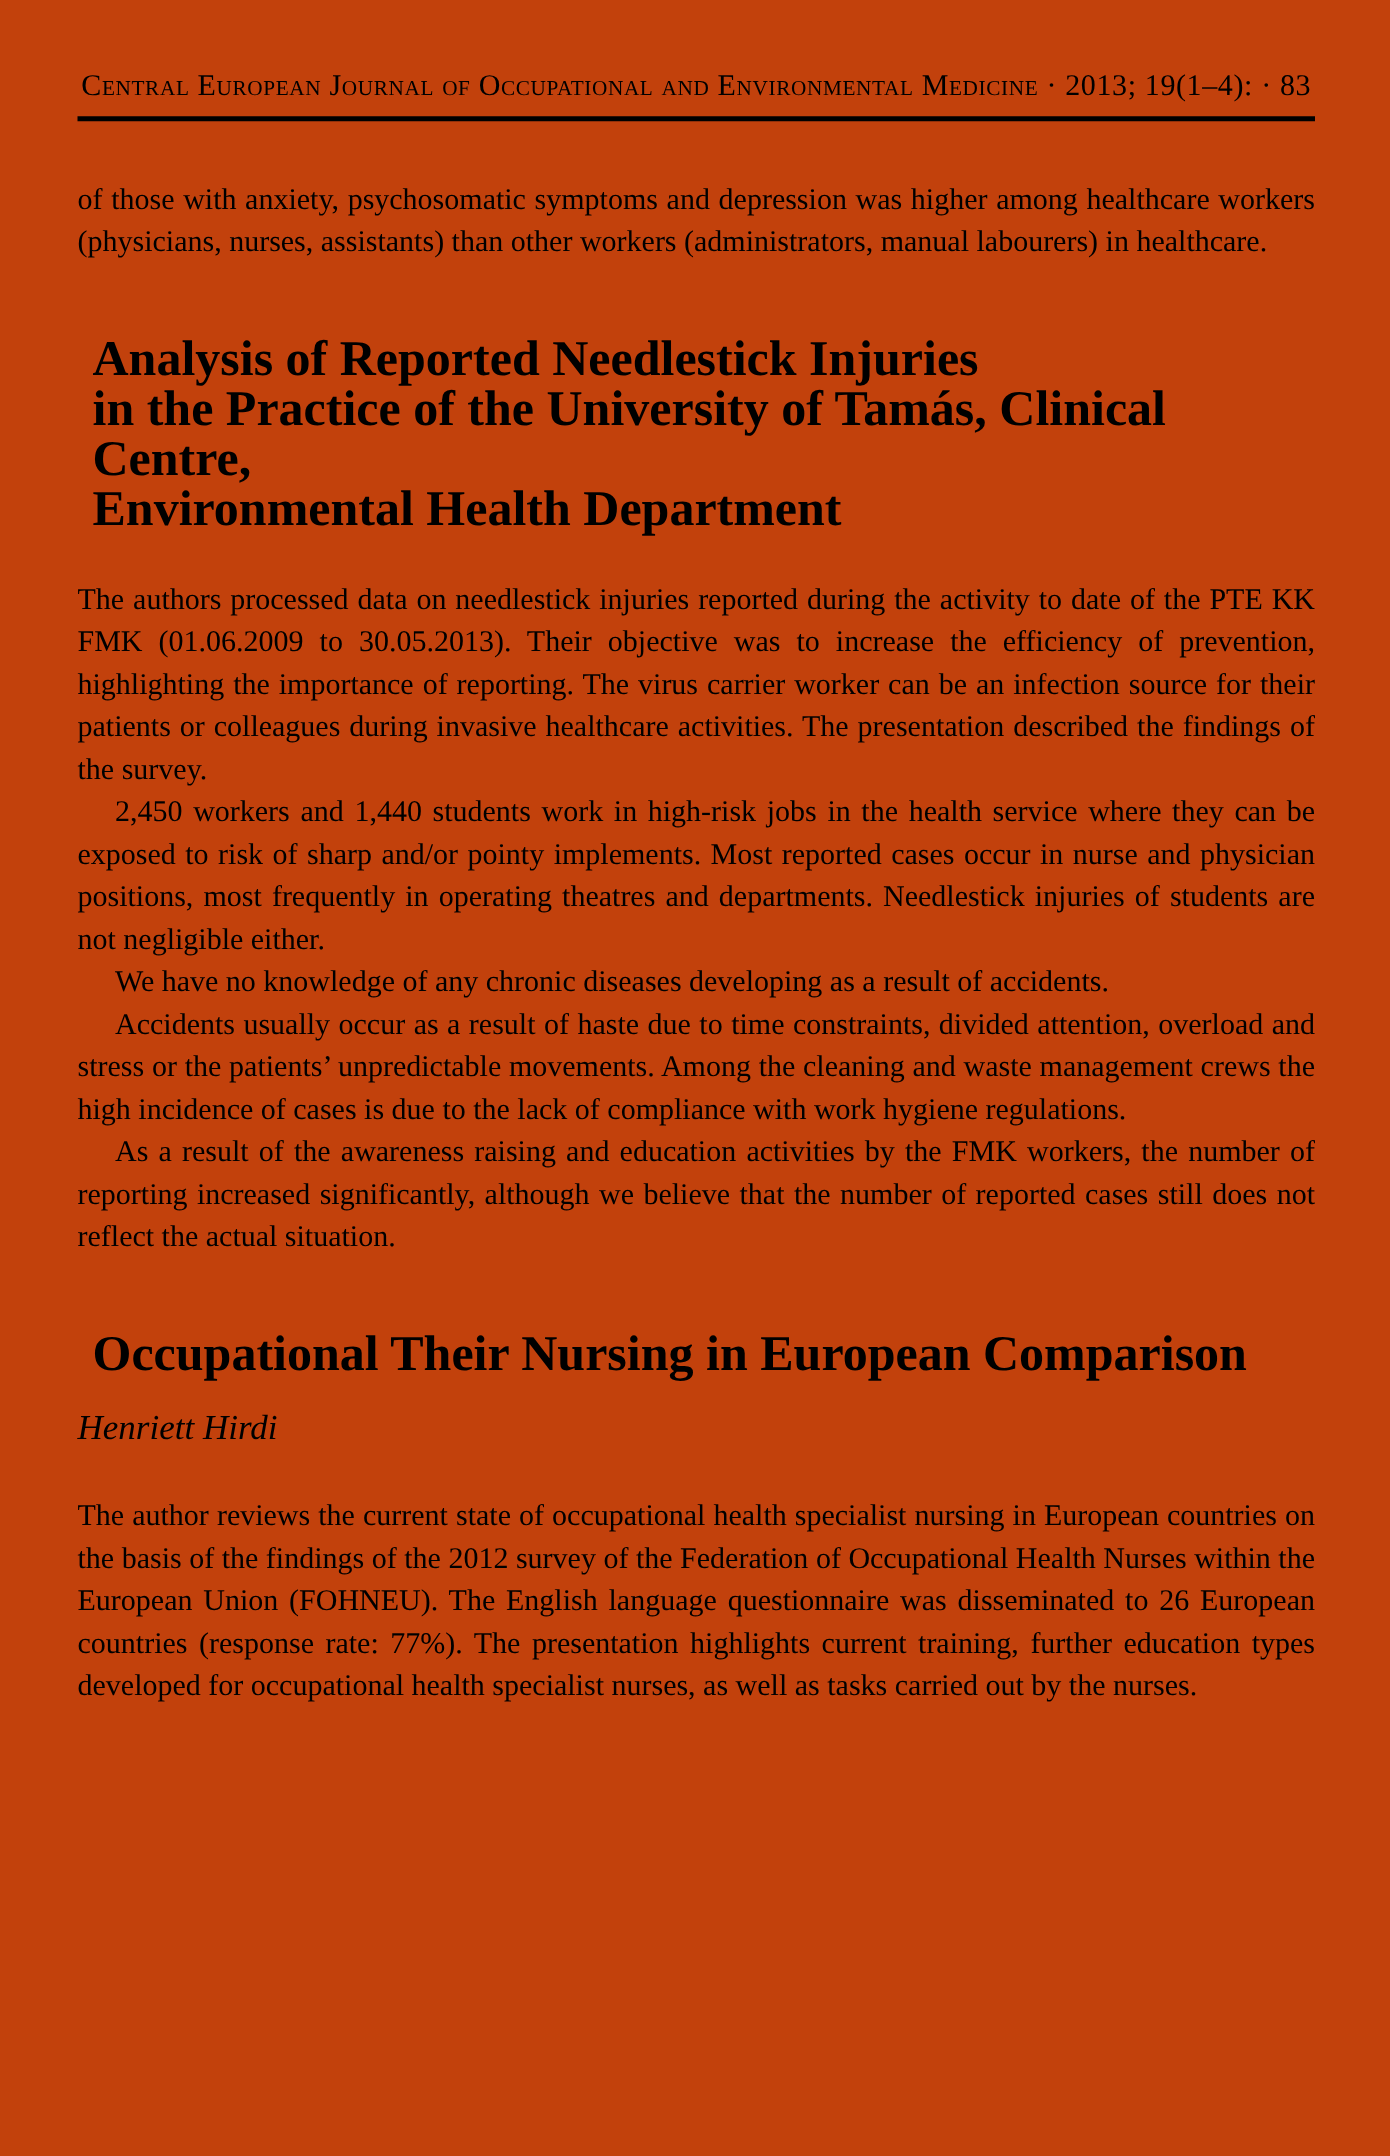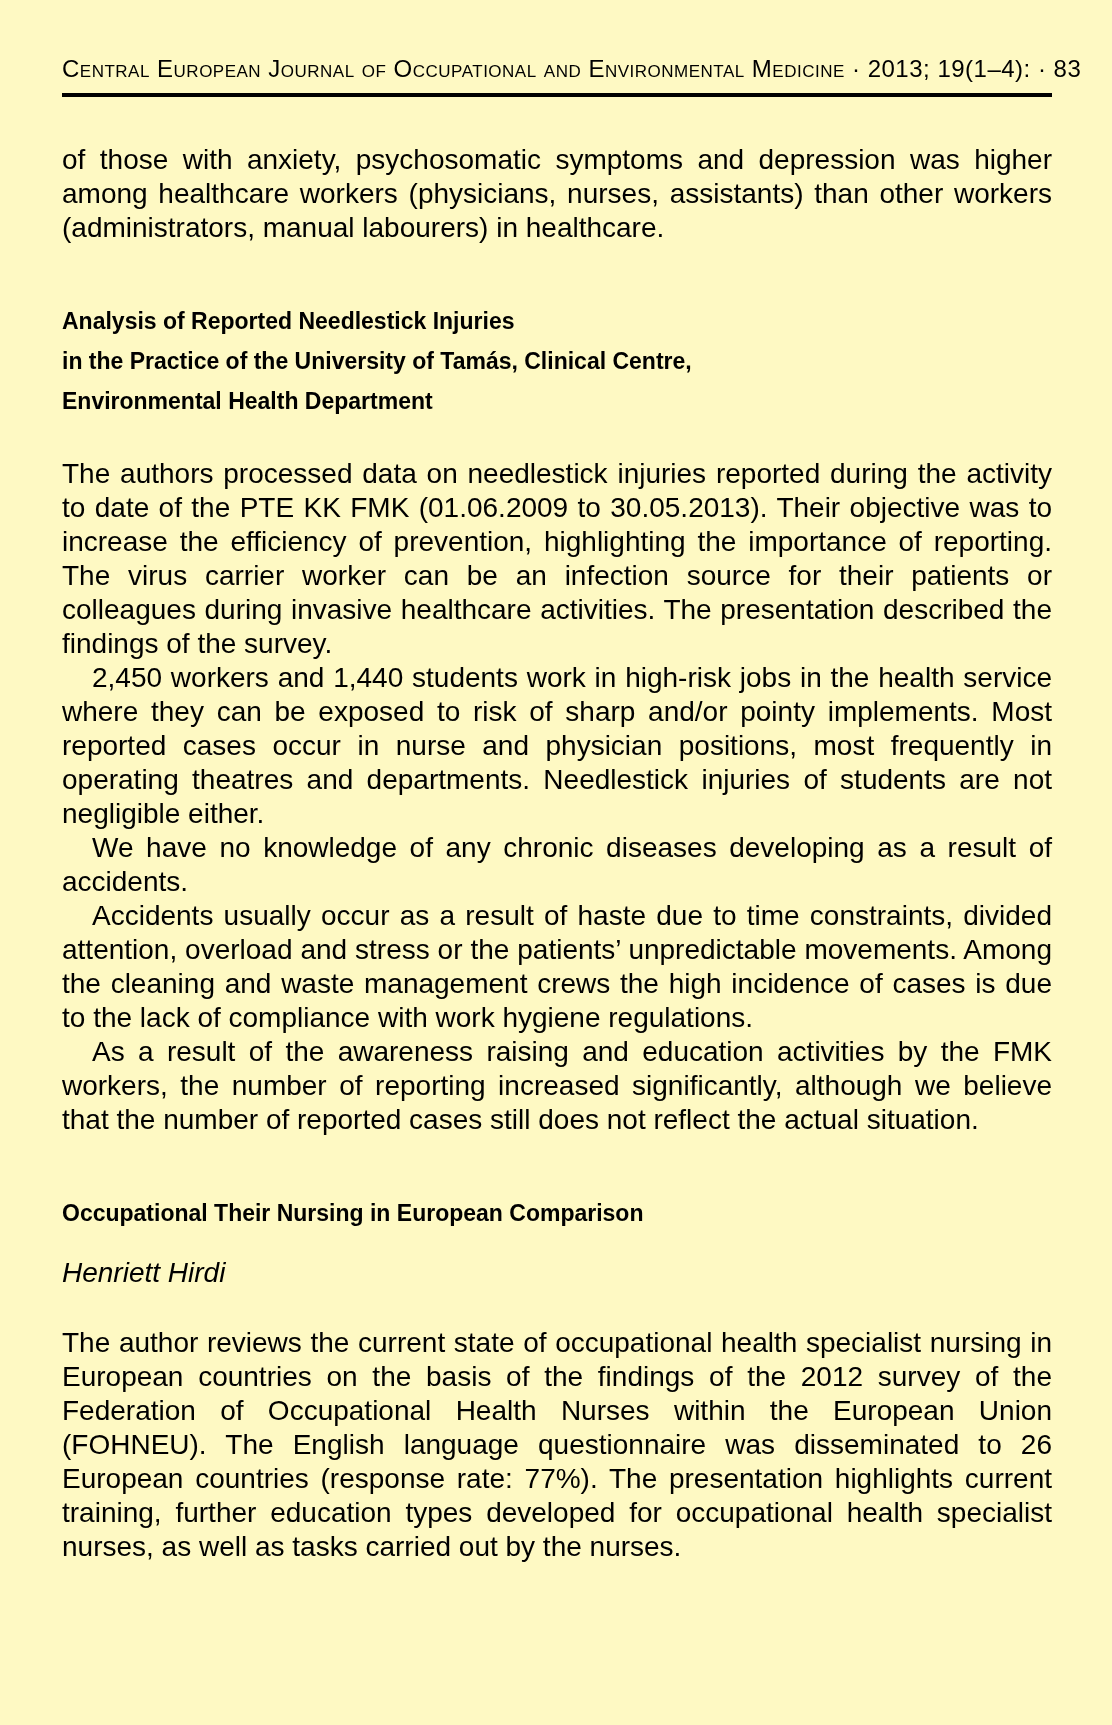--- a/index.html
+++ b/index.html
@@ -5,57 +5,57 @@
   html, body {
     margin: 0;
     padding: 0;
     background: #ffffff;
   }
   .page {
     position: relative;
     width: 1112px;
     height: 1725px;
     margin: 0 auto;
-    background: #fef9c3;
+    background: #c2410c;
     color: #000000;
     box-sizing: border-box;
     padding: 55px 60px 0 62px;
     overflow: hidden;
-    font-family: Liberation Sans, sans-serif;
+    font-family: Liberation Serif, serif;
   }
   .journal-line {
     text-align: center;
     font-variant: small-caps;
     font-size: 24px;
     line-height: 28px;
     letter-spacing: 0.5px;
     white-space: nowrap;
   }
   .rule {
     margin-top: 10px;
     height: 4px;
     background: #000000;
   }
   .intro {
     margin-top: 46px;
   }
   .body-par {
     margin: 0;
-    font-size: 28px;
+    font-size: 24px;
     line-height: 34px;
     text-align: justify;
     text-justify: inter-word;
   }
   .body-par.indent {
     text-indent: 30px;
   }
   .article-title {
-    margin: 0;
+    margin: 12px;
     margin-top: 56px;
-    font-size: 23px;
+    font-size: 40px;
     font-weight: bold;
     line-height: 40px;
   }
   .title-line {
     display: block;
   }
   .byline {
     margin-top: 22px;
     font-style: italic;
     font-size: 28px;

